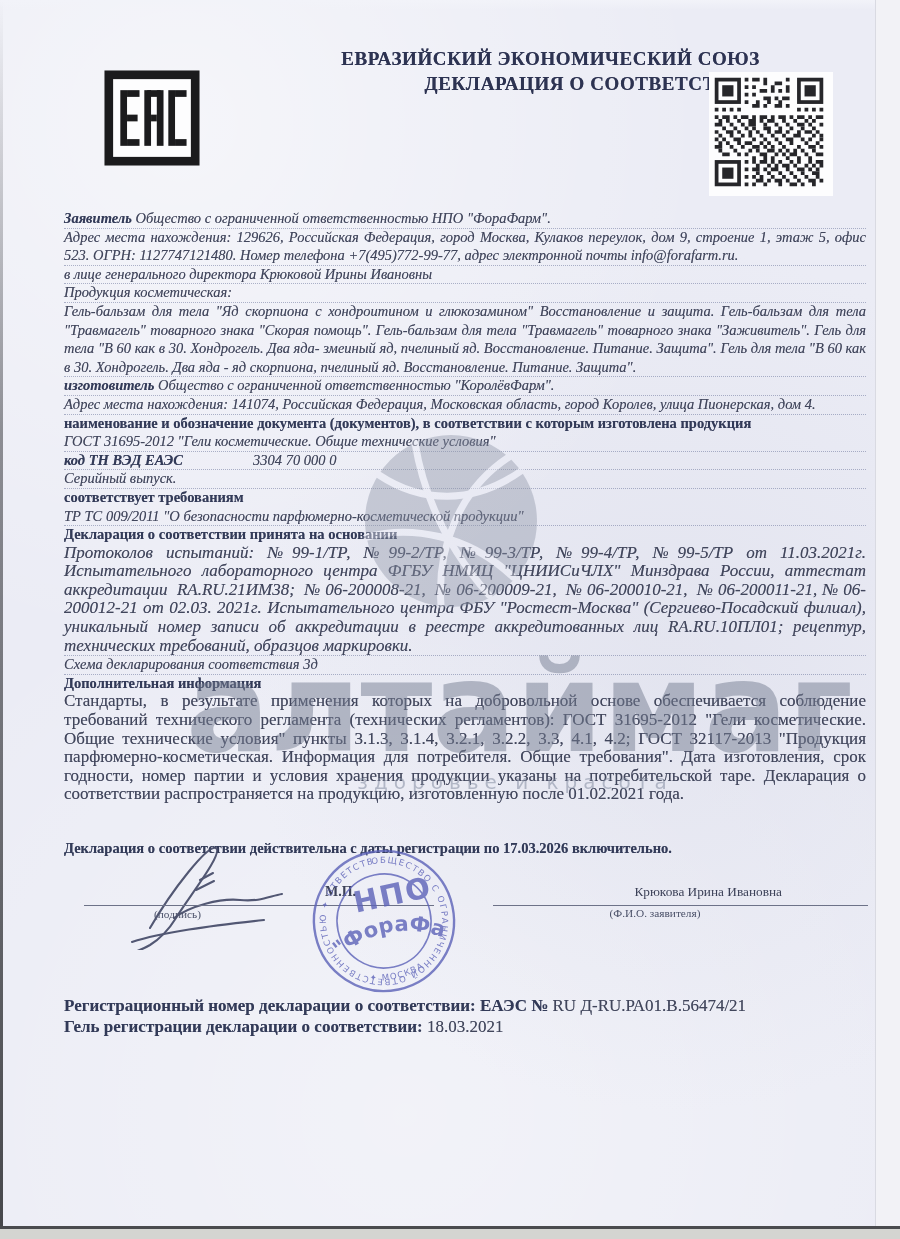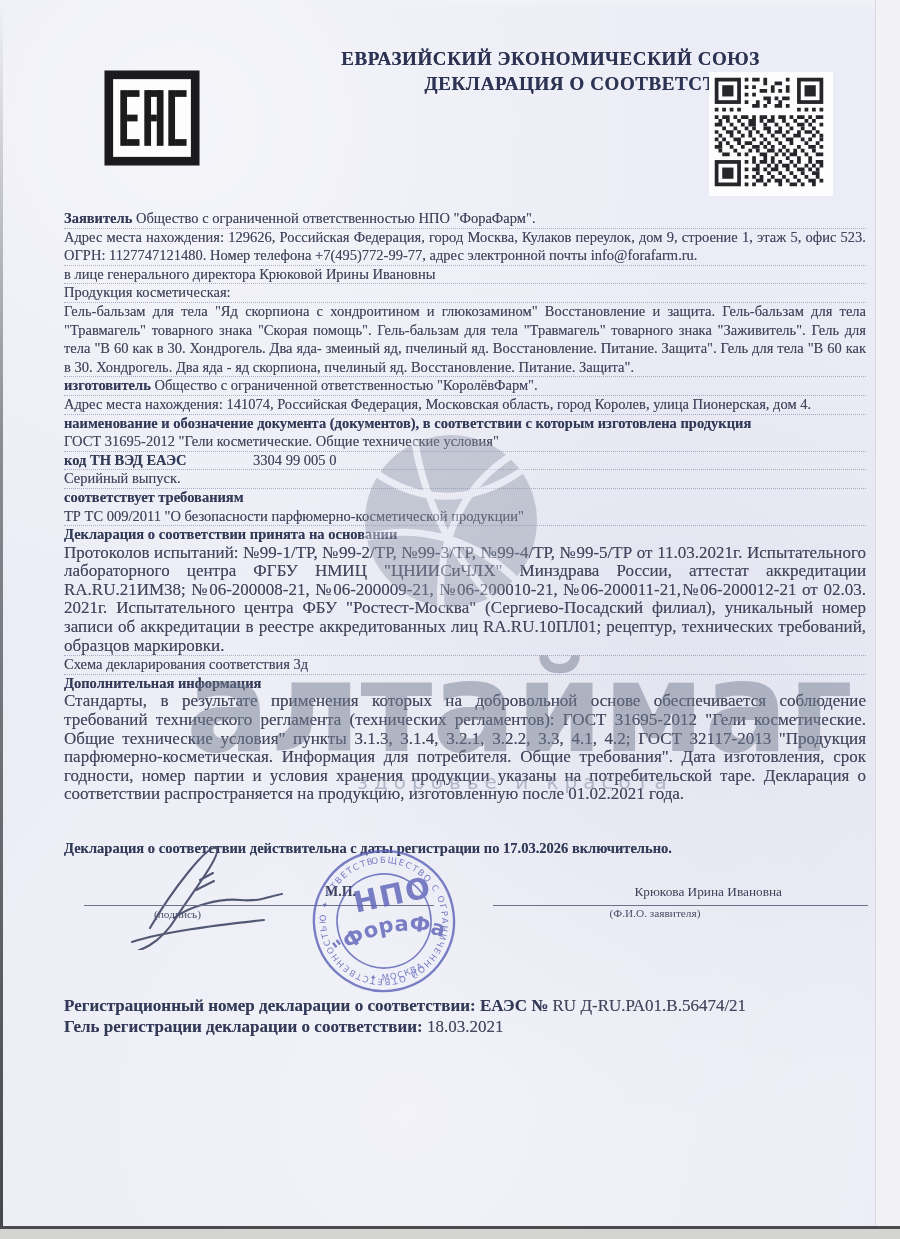--- a/index.html
+++ b/index.html
@@ -23,21 +23,21 @@
   .title-block{left:150px;top:46px;width:610px;text-align:right;font-weight:bold;font-size:19px;line-height:25px;letter-spacing:.6px;color:#2d3352;text-shadow:0 0 .6px rgba(45,51,82,.75);}
   .eac{left:104px;top:70px;width:96px;height:96px;}
   .qr{left:709px;top:72px;width:120px;height:120px;background:#fdfdfe;padding:2px;}
 
   
   .doc-body{left:64px;top:209px;width:802px;font-size:14.5px;line-height:18.6px;text-shadow:0 0 .45px rgba(65,70,92,.55);}
   .doc-body p{margin:0;}
   b{color:#323a58;}
   .jt{text-align:justify;}
   .small-jt{font-size:17px;}
-  .dl{border-bottom:1px dotted rgba(100,110,150,.5);margin-bottom:-1px !important;}
+  .dl{border-bottom:1px dotted rgba(100,110,150,.5);margin-bottom:-1px !important;font-style:italic;}
   .tab{display:inline-block;width:189px;}
 
   
   .validity{left:64px;top:840px;width:802px;font-size:14.5px;font-weight:bold;color:#323a58;text-shadow:0 0 .45px rgba(50,58,88,.55);}
   .sig-line{height:1px;background:#6d7288;top:905px;}
   .sig-line.l{left:84px;width:350px;}
   .sig-line.r{left:493px;width:375px;}
   .cap{font-size:11.3px;color:#4a5068;text-align:center;}
   .cap-sign{left:120px;top:908px;width:115px;}
   .cap-fio{left:520px;top:907px;width:270px;}
@@ -120,21 +120,21 @@
   <div class="abs doc-body">
     <p class="dl"><b>Заявитель</b><span> Общество с ограниченной ответственностью НПО "ФораФарм".</span></p>
     <p class="jt dl">Адрес места нахождения: 129626, Российская Федерация, город Москва, Кулаков переулок, дом 9, строение 1, этаж 5, офис 523. ОГРН: 1127747121480. Номер телефона +7(495)772-99-77, адрес электронной почты info@forafarm.ru.</p>
     <p class="dl">в лице генерального директора Крюковой Ирины Ивановны</p>
     <p class="dl">Продукция косметическая:</p>
     <p class="jt dl">Гель-бальзам для тела "Яд скорпиона с хондроитином и глюкозамином" Восстановление и защита. Гель-бальзам для тела "Травмагель" товарного знака "Скорая помощь". Гель-бальзам для тела "Травмагель" товарного знака "Заживитель". Гель для тела "В 60 как в 30. Хондрогель. Два яда- змеиный яд, пчелиный яд. Восстановление. Питание. Защита". Гель для тела "В 60 как в 30. Хондрогель. Два яда - яд скорпиона, пчелиный яд. Восстановление. Питание. Защита".</p>
     <p class="dl"><b>изготовитель</b><span> Общество с ограниченной ответственностью "КоролёвФарм".</span></p>
     <p class="jt dl">Адрес места нахождения: 141074, Российская Федерация, Московская область, город Королев, улица Пионерская, дом 4.</p>
     <p><b>наименование и обозначение документа (документов), в соответствии с которым изготовлена продукция</b></p>
     <p class="dl">ГОСТ 31695-2012 "Гели косметические. Общие технические условия"</p>
-    <p class="dl"><b class="tab">код ТН ВЭД ЕАЭС</b><span>3304 99 005 0</span></p>
+    <p class="dl"><b class="tab">код ТН ВЭД ЕАЭС</b><span>3304 70 000 0</span></p>
     <p class="dl">Серийный выпуск.</p>
     <p><b>соответствует требованиям</b></p>
     <p class="dl">ТР ТС 009/2011 "О безопасности парфюмерно-косметической продукции"</p>
     <p><b>Декларация о соответствии принята на основании</b></p>
     <p class="jt small-jt dl">Протоколов испытаний: №99-1/ТР, №99-2/ТР, №99-3/ТР, №99-4/ТР, №99-5/ТР от 11.03.2021г. Испытательного лабораторного центра ФГБУ НМИЦ "ЦНИИСиЧЛХ" Минздрава России, аттестат аккредитации RA.RU.21ИМ38; №06-200008-21, №06-200009-21, №06-200010-21, №06-200011-21,№06-200012-21 от 02.03. 2021г. Испытательного центра ФБУ "Ростест-Москва" (Сергиево-Посадский филиал), уникальный номер записи об аккредитации в реестре аккредитованных лиц RA.RU.10ПЛ01; рецептур, технических требований, образцов маркировки.</p>
     <p class="dl">Схема декларирования соответствия 3д</p>
     <p><b>Дополнительная информация</b></p>
     <p class="jt small-jt">Стандарты, в результате применения которых на добровольной основе обеспечивается соблюдение требований технического регламента (технических регламентов): ГОСТ 31695-2012 "Гели косметические. Общие технические условия" пункты 3.1.3, 3.1.4, 3.2.1, 3.2.2, 3.3, 4.1, 4.2; ГОСТ 32117-2013 "Продукция парфюмерно-косметическая. Информация для потребителя. Общие требования". Дата изготовления, срок годности, номер партии и условия хранения продукции указаны на потребительской таре. Декларация о соответствии распространяется на продукцию, изготовленную после 01.02.2021 года.</p>
   </div>
 

